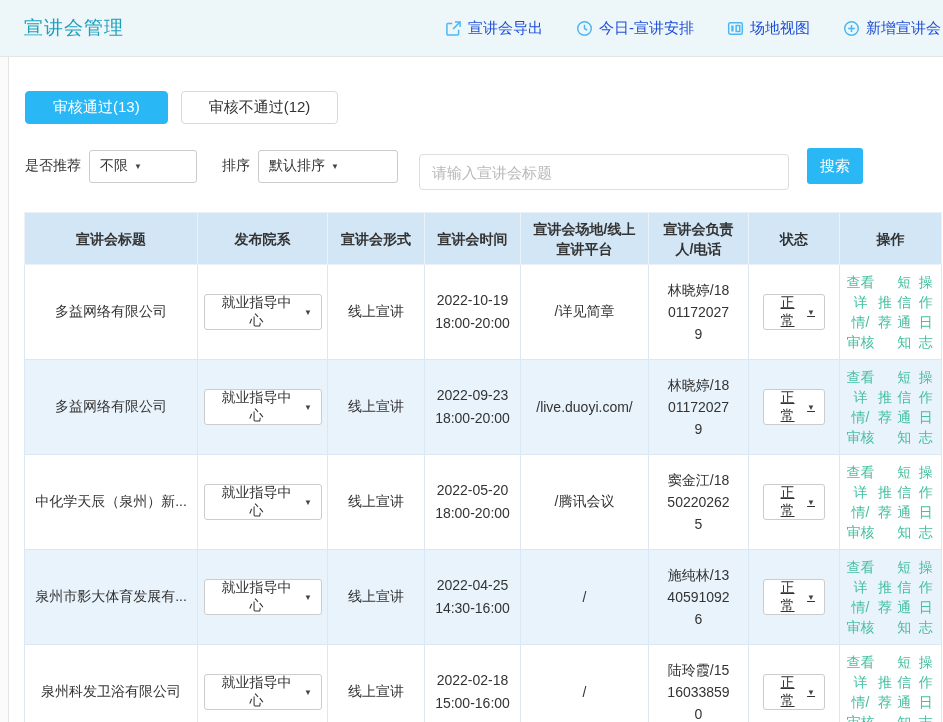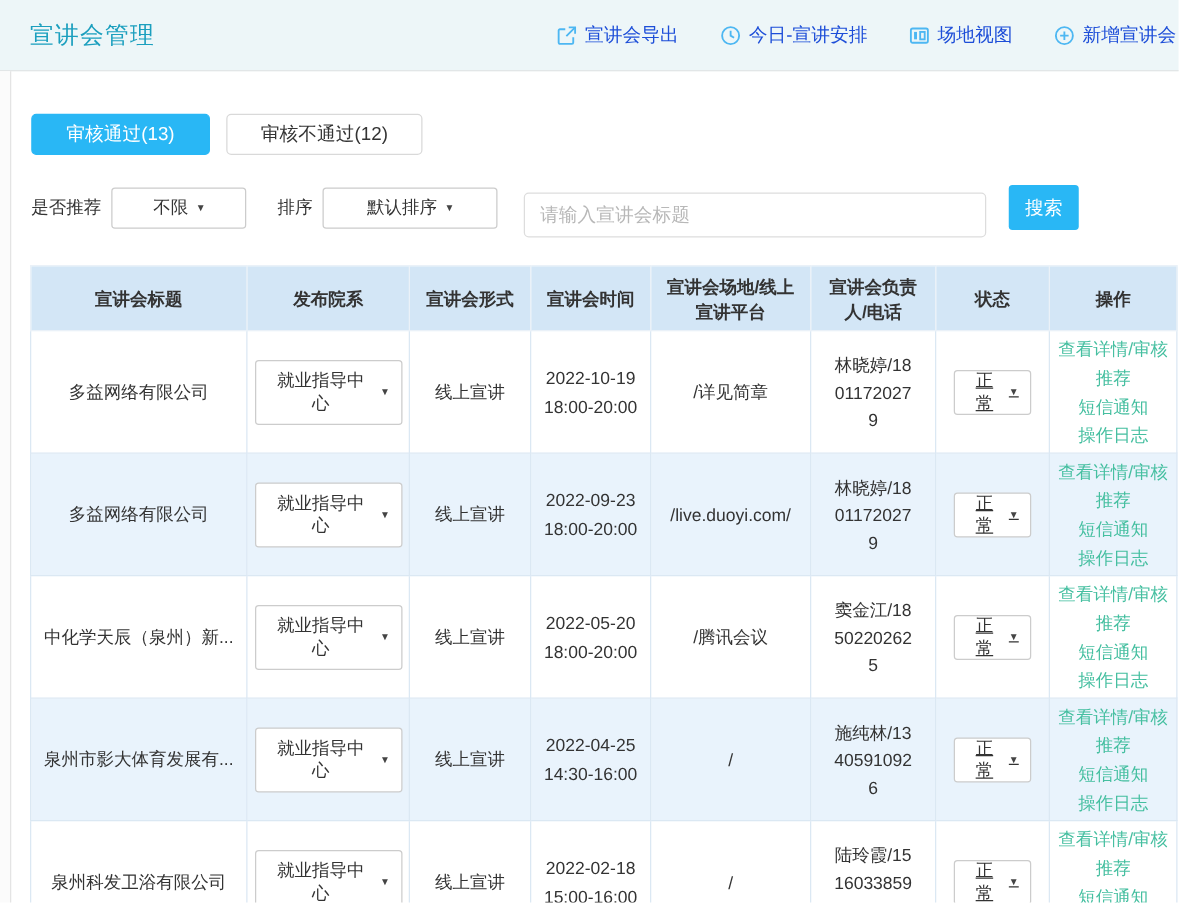--- a/index.html
+++ b/index.html
@@ -21,21 +21,21 @@
 
   
   .tabs { display:flex; gap:13px; margin:34px 0 0 25px; }
   .tab { height:33px; padding:0 27px; background:#fff; border:1px solid #d9d9d9; border-radius:4px;
     font-size:15px; color:#333; display:flex; align-items:center; cursor:pointer; }
   .tab.active { background:#29b7f5; border-color:#29b7f5; color:#fff; }
 
   
   .filters { display:flex; align-items:center; margin:18px 0 0 25px; font-size:14px; }
   .filter-label { color:#333; margin-right:8px; }
-  .selbox { display:inline-flex; align-items:center; justify-content:center; background:#fff;
+  .selbox { display:inline-flex; align-items:center; justify-content:flex-start; background:#fff;
     border:1px solid #ccc; border-radius:3px; height:33px; padding:0 9px 0 10px; font-size:14px;
     color:#333; cursor:pointer; }
   .selbox .arrow { font-size:8px; color:#444; margin-left:6px; }
   .sel-recommend { width:108px; }
   .sel-sort { width:140px; }
   .filters .gap1 { width:25px; }
   .filters .gap2 { width:21px; }
   .search-input { width:370px; height:36px; border:1px solid #ddd; border-radius:4px;
     padding:0 12px; font-size:15px; color:#333; outline:none;
     font-family:"Liberation Sans","DejaVu Sans",sans-serif;margin-top:12px; }
@@ -50,23 +50,23 @@
   th { background:#d3e6f6; color:#333; font-size:14px; font-weight:bold; height:52px;
     border:1px solid #eaf1f8; text-align:center; line-height:20px; }
   .th-venue { padding:0 10px;margin-left:28px; }
   .th-contact { padding:0 11px; }
   td { border:1px solid #dbe8f3; height:95px; text-align:center; vertical-align:middle;
     font-size:14px; color:#333; padding:4px 6px; background:#fff; }
   tr.alt td { background:#e9f3fc; }
   .cell-title { white-space:nowrap; overflow:hidden; }
   .cell-date div { line-height:23px; }
   .cell-contact { word-break:break-all; line-height:22px; padding:0 10px; }
-  .sel-dept { width:118px; height:52px; }
+  .sel-dept { width:118px; height:36px; }
   .sel-status { width:62px; height:36px;text-decoration:underline; }
-  .ops { display:flex; flex-direction:column; align-items:center; gap:3px; }
+  .ops { display:flex; flex-direction:row; align-items:center; gap:3px; }
   .op-link { color:#45bfa0; font-size:14px; line-height:20px; text-decoration:none; cursor:pointer; }
 </style>
 </head>
 <body>
 
 <div class="band">
   <div class="band-title">宣讲会管理</div>
   <div class="band-actions">
 
     <a class="band-link">

